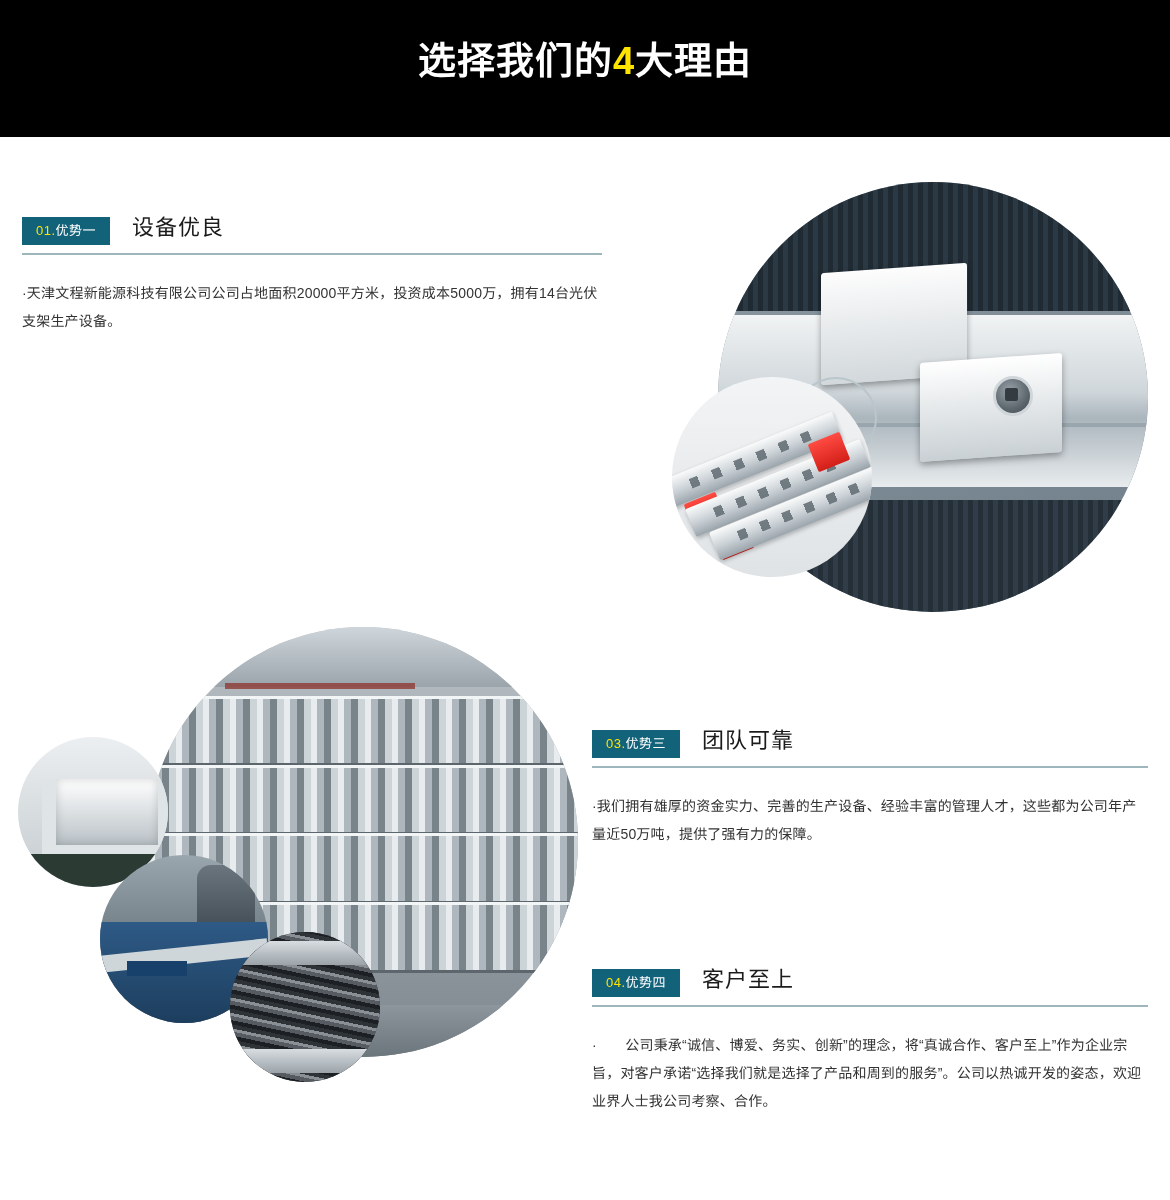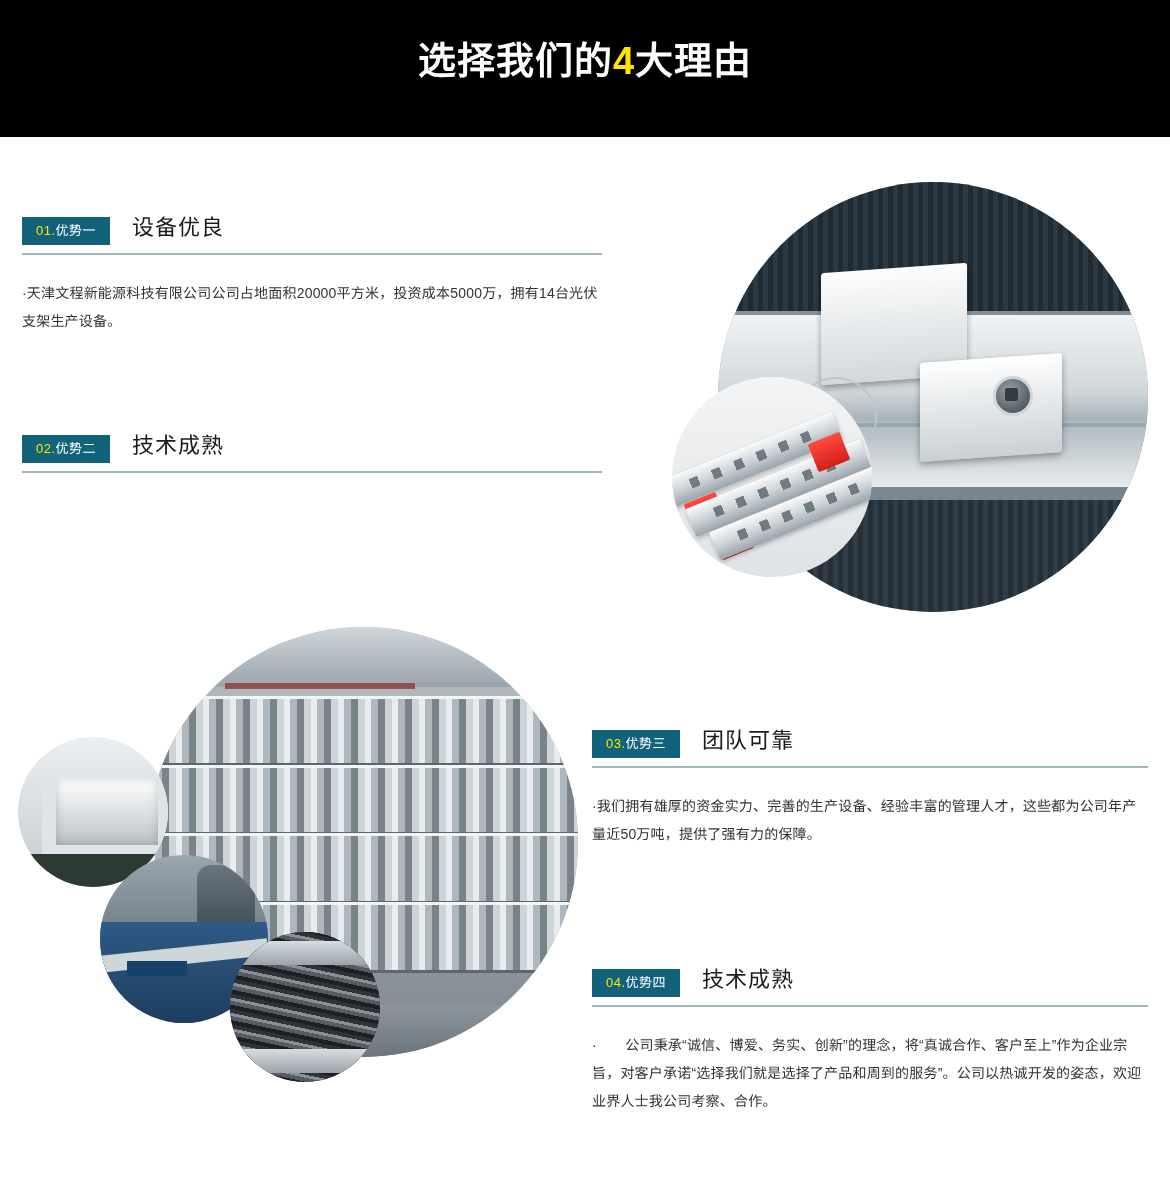--- a/index.html
+++ b/index.html
@@ -275,46 +275,39 @@
       <div class="badge">
         <span class="num">01.</span><span>优势一</span>
       </div>
       <div class="head-title">设备优良</div>
       <div class="head-rule" style="width:580px;"></div>
     </div>
     <div class="block-text">·天津文程新能源科技有限公司公司占地面积20000平方米，投资成本5000万，拥有14台光伏支架生产设备。</div>
   </div>
 
   <div class="block" style="left:22px; top:290px; width:580px;">
-    <div class="block-head">
-      <div class="badge">
-        <span class="num">02.</span><span>优势二</span>
-      </div>
-      <div class="head-title">技术成熟</div>
-      <div class="head-rule" style="width:580px;"></div>
-    </div>
   </div>
 
   <div class="block" style="left:592px; top:585px; width:556px;">
     <div class="block-head">
       <div class="badge">
         <span class="num">03.</span><span>优势三</span>
       </div>
       <div class="head-title">团队可靠</div>
       <div class="head-rule" style="width:556px;"></div>
     </div>
     <div class="block-text">·我们拥有雄厚的资金实力、完善的生产设备、经验丰富的管理人才，这些都为公司年产量近50万吨，提供了强有力的保障。</div>
   </div>
 
   <div class="block" style="left:592px; top:824px; width:556px;">
     <div class="block-head">
       <div class="badge">
         <span class="num">04.</span><span>优势四</span>
       </div>
-      <div class="head-title">技术成熟</div>
+      <div class="head-title">客户至上</div>
       <div class="head-rule" style="width:556px;"></div>
     </div>
     <div class="block-text">·　　公司秉承“诚信、博爱、务实、创新”的理念，将“真诚合作、客户至上”作为企业宗旨，对客户承诺“选择我们就是选择了产品和周到的服务”。公司以热诚开发的姿态，欢迎业界人士我公司考察、合作。</div>
   </div>
 
   <div class="circle ph-clamp" style="left:718px; top:45px; width:430px; height:430px;">
     <div class="circle-inner">
       <div class="panel-dark"></div>
       <div class="rail"></div>
       <div class="rail-edge"></div>

